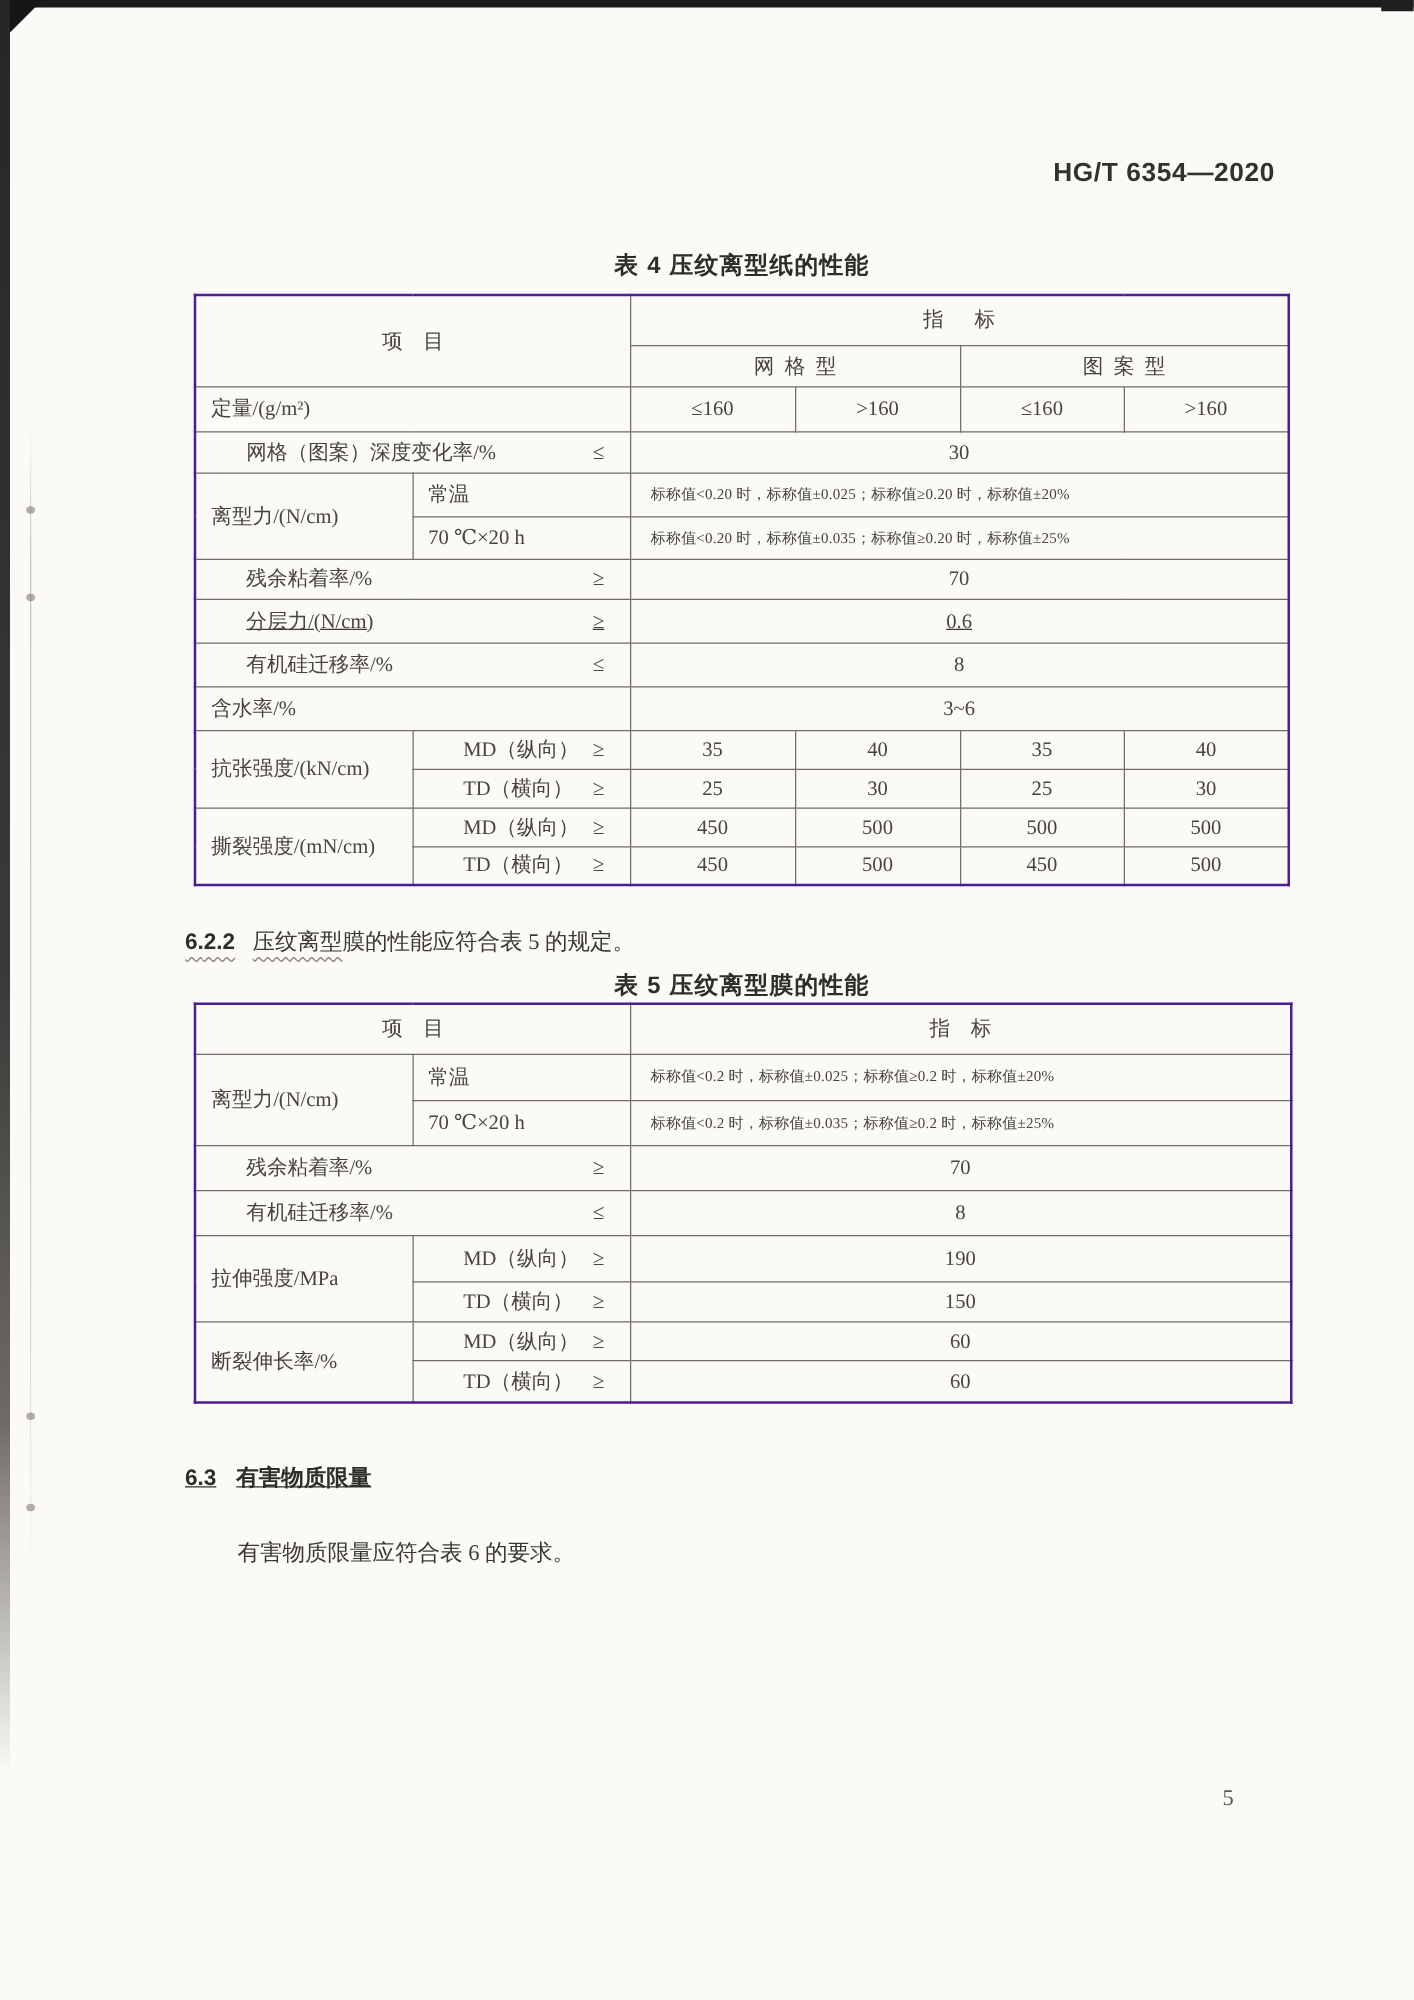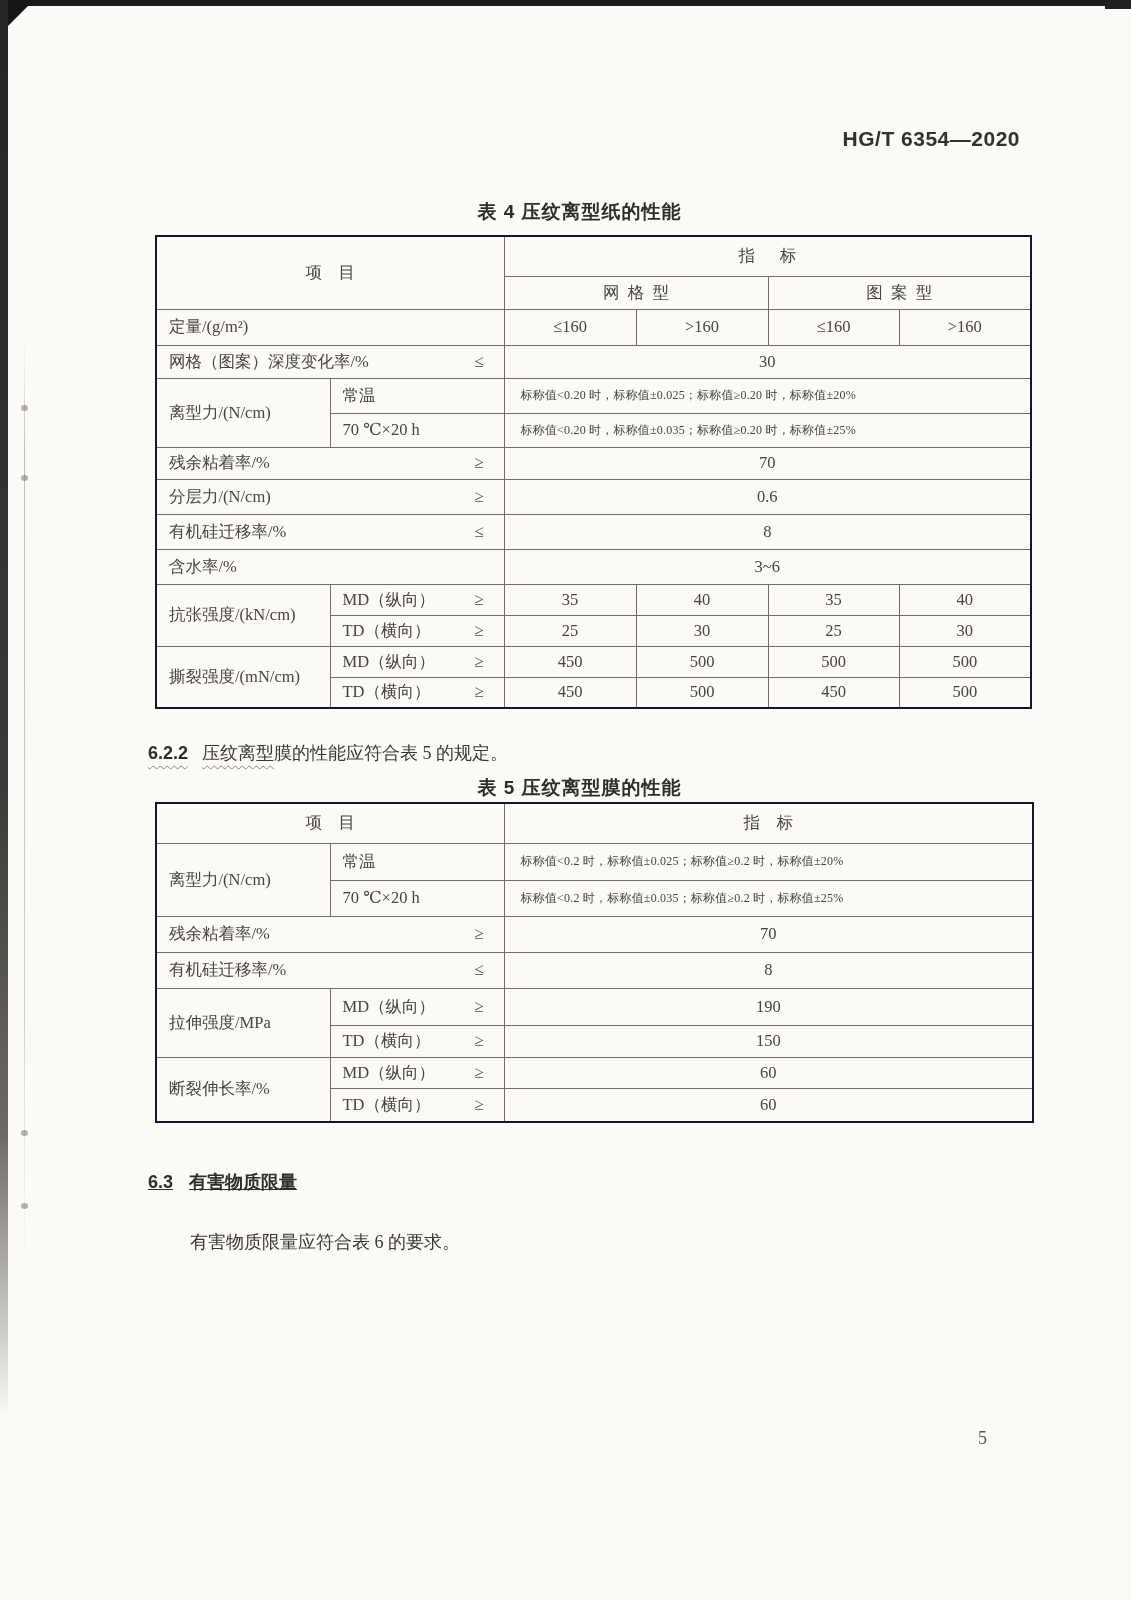--- a/index.html
+++ b/index.html
@@ -23,39 +23,39 @@
   .crease-dot{position:absolute;width:7px;height:6px;border-radius:50%;
     background:rgba(120,112,102,.55);}
 
   .std-code{
     position:absolute;top:127px;left:835px;width:185px;text-align:right;
     font-family:"Liberation Sans","DejaVu Sans",sans-serif;font-weight:bold;
     font-size:21px;letter-spacing:.5px;color:#33312d;
   }
 
   .tbl-title{
-    position:absolute;left:141px;width:877px;text-align:center;
+    position:absolute;left:155px;width:877px;text-align:center;
     font-family:"Liberation Sans","DejaVu Sans",sans-serif;font-weight:bold;
     font-size:19px;color:#2f2d29;letter-spacing:1px;
   }
   #t4-title{top:199px;}
   #t5-title{top:775px;}
 
   table{position:absolute;border-collapse:collapse;table-layout:fixed;
-    border:2px solid #0f172a;background:transparent;}
+    border:2px solid #4c1d95;background:transparent;}
   #table4{top:235px;left:155px;}
   #table5{top:802px;left:155px;}
   td{
     border:1px solid #716c66;text-align:center;vertical-align:middle;
     font-size:16.5px;color:#474340;padding:0 4px;white-space:pre-wrap;
     font-family:"Liberation Serif","DejaVu Serif","DejaVu Sans",serif;
   }
   td.al-l{text-align:left;padding-left:12px;}
   td.spec{padding-left:16px;font-size:12px;letter-spacing:.2px;}
-  .sym-wrap{display:flex;justify-content:space-between;align-items:center;padding-right:16px;}
+  .sym-wrap{display:flex;justify-content:space-between;align-items:center;padding-right:16px;margin-left:28px;}
   .sym-wrap .cmp{font-size:17px;color:#4a4642;}
 
   .para{position:absolute;font-size:18px;color:#3b3834;}
   #sec622{top:741px;left:148px;}
   .sec-num{font-family:"Liberation Sans","DejaVu Sans",sans-serif;font-weight:bold;
     margin-right:14px;color:#2f2d29;}
   .wavy{text-decoration:underline;text-decoration-style:wavy;
     text-decoration-color:#8d857a;text-decoration-thickness:1px;text-underline-offset:6px;}
   #sec63-head{top:1170px;left:148px;font-family:"Liberation Sans","DejaVu Sans",sans-serif;
     font-weight:bold;font-size:18px;color:#2f2d29;text-decoration:underline;}
@@ -118,21 +118,21 @@
           <td colspan="4" class="al-l spec">标称值&lt;0.20 时，标称值±0.025；标称值≥0.20 时，标称值±20%</td>
         </tr>
         <tr style="height: 34px;">
           <td colspan="2" class="al-l">70 ℃×20 h</td>
           <td colspan="4" class="al-l spec">标称值&lt;0.20 时，标称值±0.035；标称值≥0.20 时，标称值±25%</td>
         </tr>
         <tr style="height: 32px;">
           <td colspan="3" class="al-l"><div class="sym-wrap"><span>残余粘着率/%</span><span class="cmp">≥</span></div></td>
           <td colspan="4">70</td>
         </tr>
-        <tr style="height: 35px;">
+        <tr style="height: 35px; text-decoration: underline;">
           <td colspan="3" class="al-l"><div class="sym-wrap"><span>分层力/(N/cm)</span><span class="cmp">≥</span></div></td>
           <td colspan="4">0.6</td>
         </tr>
         <tr style="height: 35px;">
           <td colspan="3" class="al-l"><div class="sym-wrap"><span>有机硅迁移率/%</span><span class="cmp">≤</span></div></td>
           <td colspan="4">8</td>
         </tr>
         <tr style="height: 35px;">
           <td colspan="3" class="al-l">含水率/%</td>
           <td colspan="4">3~6</td>

